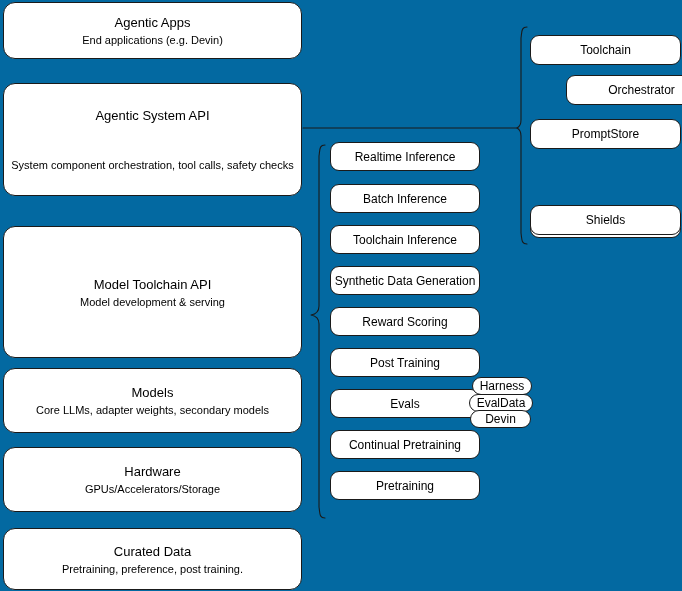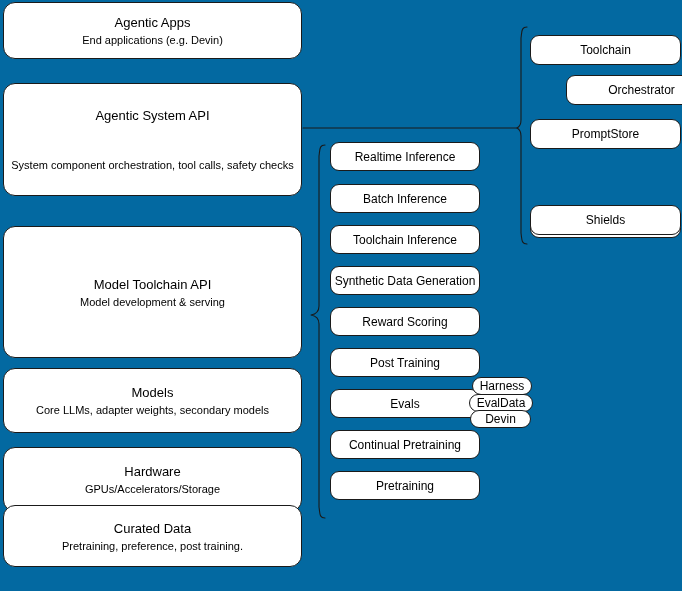--- a/index.html
+++ b/index.html
@@ -142,21 +142,21 @@
   <div class="node layer" style="left:3px; top:226px; width:299px; height:132px;">
     <div class="title">Model Toolchain API</div>
     <div class="subtitle">Model development &amp; serving</div>
   </div>
 
   <div class="node layer" style="left:3px; top:447px; width:299px; height:65px;">
     <div class="title">Hardware</div>
     <div class="subtitle">GPUs/Accelerators/Storage</div>
   </div>
 
-  <div class="node layer" style="left:3px; top:505px; width:299px; height:62px;">
+  <div class="node layer" style="left:3px; top:528px; width:299px; height:62px;">
     <div class="title">Curated Data</div>
     <div class="subtitle">Pretraining, preference, post training.</div>
   </div>
 
   <div class="node chip" style="left:330px; top:142px; width:150px; height:29px;">Realtime Inference</div>
 
   <div class="node chip" style="left:330px; top:184px; width:150px; height:29px;">Batch Inference</div>
 
   <div class="node chip" style="left:330px; top:225px; width:150px; height:29px;">Toolchain Inference</div>
 

